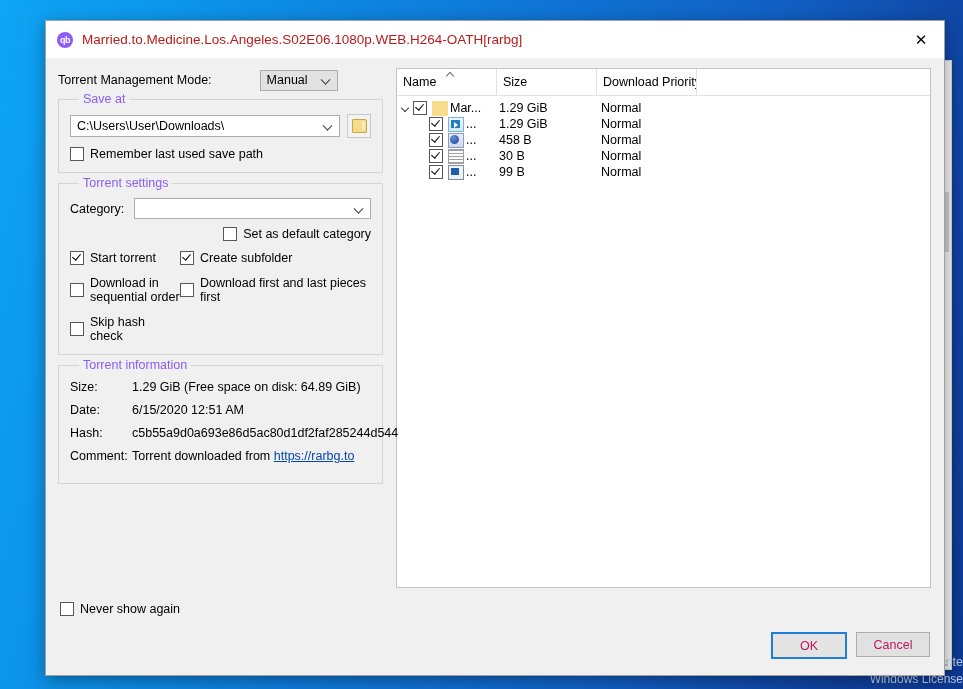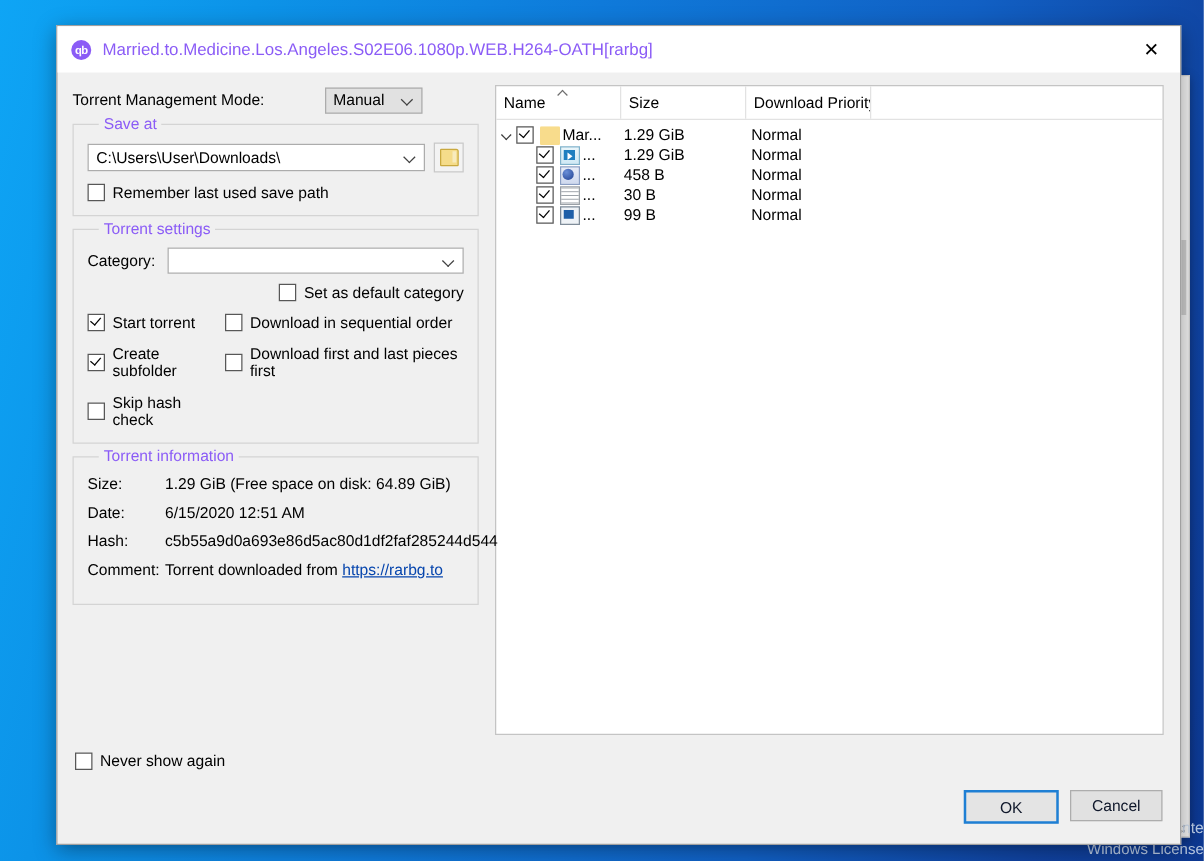--- a/index.html
+++ b/index.html
@@ -75,21 +75,21 @@
     width: 16px; height: 16px; margin-left: 11px; margin-right: 9px;
     border-radius: 50%;
     background: #8b5cf6;
     color: #fff; font-size: 9px; font-weight: bold;
     display: flex; align-items: center; justify-content: center;
     letter-spacing: -0.5px;
     font-family: "Liberation Sans", sans-serif;
     flex: none;
   }
   #title-text {
-    font-size: 13.5px; color: #8b5cf6;
+    font-size: 13.5px; color: #b91c1c;
     white-space: nowrap; overflow: hidden;
   }
   #close-button {
     position: absolute; right: 0; top: 0;
     width: 46px; height: 37px;
     display: flex; align-items: center; justify-content: center;
     font-size: 15px; color: #000;
   }
 
   #dialog-body {
@@ -300,21 +300,21 @@
   
   #never-row {
     flex: none; padding: 4px 0 0 14px; height: 30px;
   }
   #button-row {
     flex: none; display: flex; justify-content: flex-end;
     gap: 9px; padding: 0 14px 16px 0;
   }
   .btn {
     width: 72px; height: 23px;
-    font-size: 12.5px; color: #0f172a;
+    font-size: 12.5px; color: #be185d;
     background: #e1e1e1;
     border: 1px solid #adadad;
     display: flex; align-items: center; justify-content: center;
   }
   .btn.default {
     border: 2px solid #1e7fd4;
     background: #e4e4e4;
   }
 </style>
 </head>
@@ -385,27 +385,27 @@
           <label class="cb">
             <span class="box"></span>
             <span>Set as default category</span>
           </label>
         </div>
         <div class="opt-grid">
           <label class="cb checked">
             <span class="box"></span>
             <span>Start torrent</span>
           </label>
+          <label class="cb checked">
+            <span class="box"></span>
+            <span>Create subfolder</span>
+          </label>
           <label class="cb">
             <span class="box"></span>
             <span>Download in sequential order</span>
-          </label>
-          <label class="cb checked">
-            <span class="box"></span>
-            <span>Create subfolder</span>
           </label>
           <label class="cb">
             <span class="box"></span>
             <span>Download first and last pieces first</span>
           </label>
           <label class="cb">
             <span class="box"></span>
             <span>Skip hash check</span>
           </label>
           <span></span>

